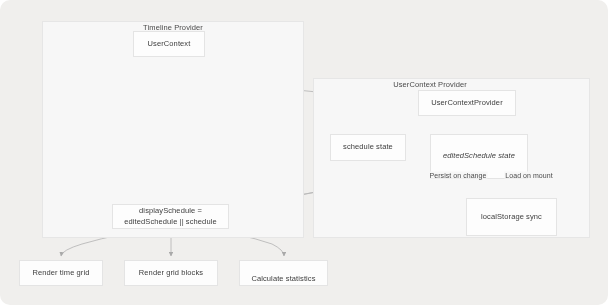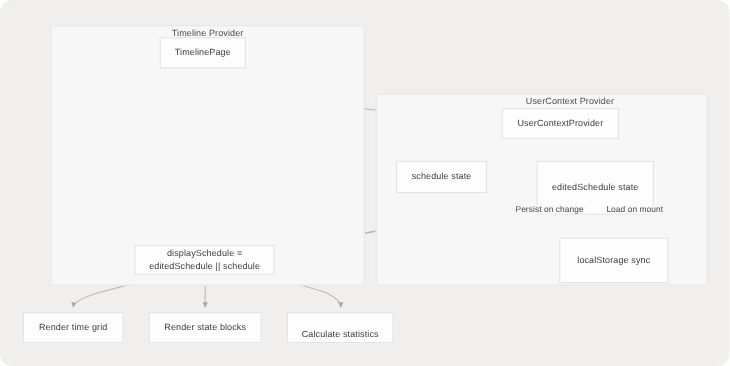--- a/index.html
+++ b/index.html
@@ -87,54 +87,54 @@
       <path d="M 165 227 Q 120 233 82 244 Q 62 250 61 256"></path>
       <path d="M 171 227 L 171 256"></path>
       <path d="M 194 227 Q 240 233 272 244 Q 284 250 284 256"></path>
     </g>
   </svg>
 
   <div class="subgraph" id="sg-0" style="left: 42px; top: 21px; width: 262px; height: 217px;"></div>
   <div class="subgraph-title" id="sgt-0" style="left: 173px; top: 23px;">Timeline Provider</div>
 
   <div class="subgraph" id="sg-1" style="left: 313px; top: 78px; width: 277px; height: 160px;"></div>
-  <div class="subgraph-title" id="sgt-1" style="left: 475px; top: 80px;">UserContext Provider</div>
+  <div class="subgraph-title" id="sgt-1" style="left: 430px; top: 80px;">UserContext Provider</div>
 
   <div class="node" id="n-0" style="left: 133px; top: 31px; width: 72px; height: 26px;">
-    <span class="label-line">TimelinePage</span>
+    <span class="label-line">UserContext</span>
   </div>
 
   <div class="node" id="n-1" style="left: 112px; top: 204px; width: 117px; height: 25px;">
     <div>
       <span class="label-line">displaySchedule =</span>
       <span class="label-line">editedSchedule || schedule</span>
     </div>
   </div>
 
   <div class="node" id="n-2" style="left: 19px; top: 260px; width: 84px; height: 26px;">
     <span class="label-line">Render time grid</span>
   </div>
 
   <div class="node" id="n-3" style="left: 124px; top: 260px; width: 94px; height: 26px;">
-    <span class="label-line">Render state blocks</span>
+    <span class="label-line">Render grid blocks</span>
   </div>
 
   <div class="node" id="n-4" style="left: 239px; top: 260px; width: 89px; height: 26px; align-items: flex-end;">
     <span class="label-line">Calculate statistics</span>
   </div>
 
   <div class="node" id="n-5" style="left: 418px; top: 90px; width: 98px; height: 26px;">
     <span class="label-line">UserContextProvider</span>
   </div>
 
   <div class="node" id="n-6" style="left: 330px; top: 134px; width: 76px; height: 27px;">
     <span class="label-line">schedule state</span>
   </div>
 
-  <div class="node" id="n-7" style="left: 447px; top: 134px; width: 98px; height: 45px;">
+  <div class="node" id="n-7" style="left: 430px; top: 134px; width: 98px; height: 45px; font-style: italic;">
     <span class="label-line">editedSchedule state</span>
   </div>
 
   <div class="node" id="n-8" style="left: 466px; top: 198px; width: 91px; height: 38px;">
     <span class="label-line">localStorage sync</span>
   </div>
 
   <div class="edge-label" id="el-0" style="left: 458px; top: 175px;">Persist on change</div>
   <div class="edge-label" id="el-1" style="left: 529px; top: 175px;">Load on mount</div>
 

